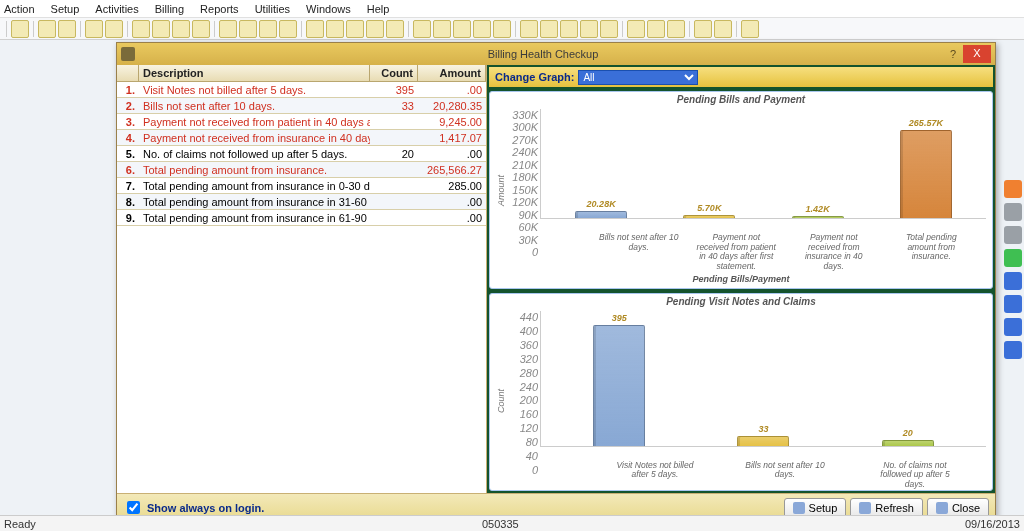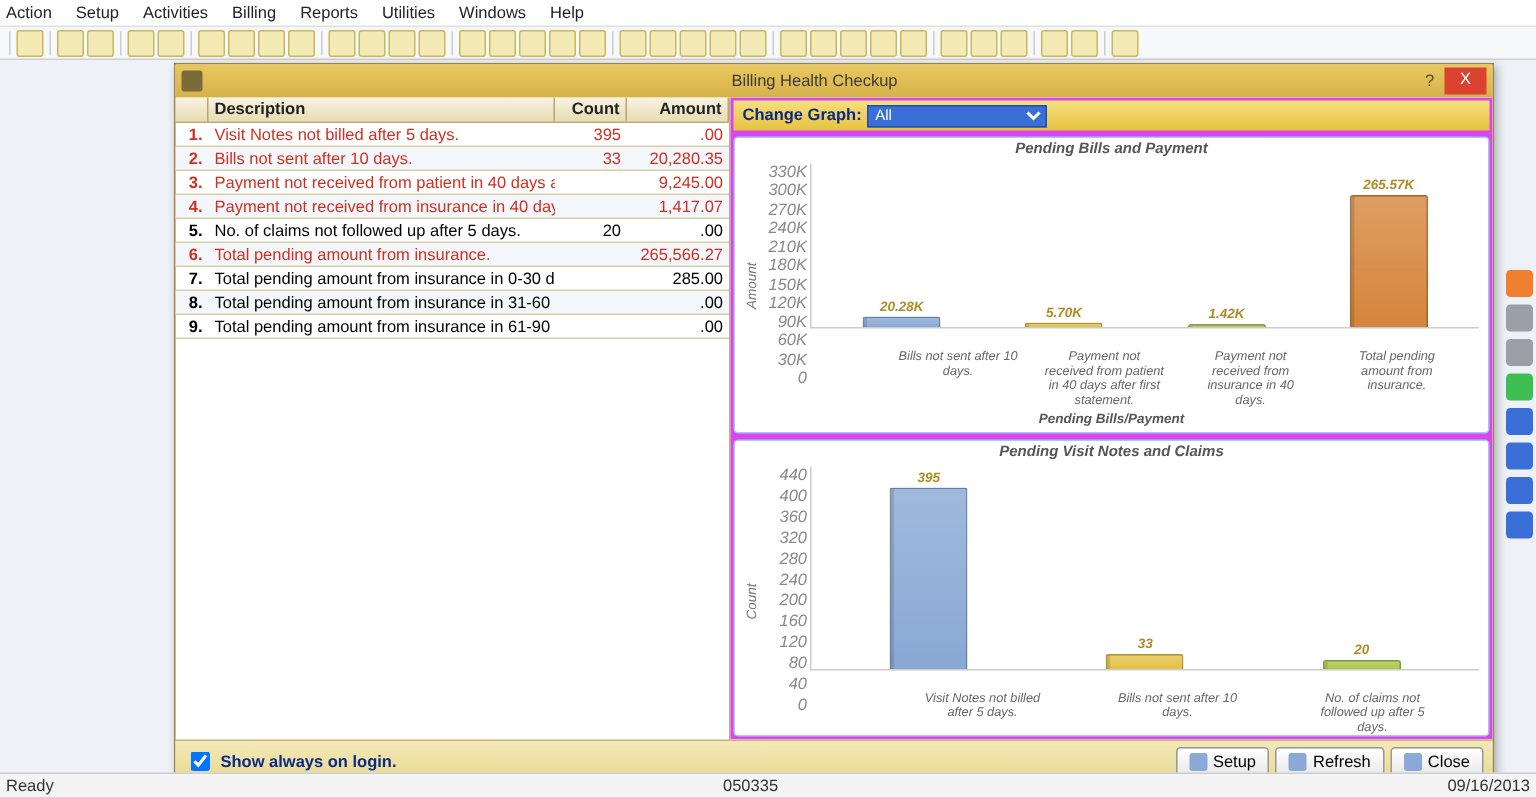--- a/index.html
+++ b/index.html
@@ -24,21 +24,21 @@
 
 .dlg { position: absolute; left: 116px; top: 42px; width: 880px; height: 480px; border: 1px solid #9a804a; background: #fff; box-shadow: 2px 2px 6px rgba(0,0,0,.3); display: flex; flex-direction: column; }
 .dlg-title { height: 22px; background: linear-gradient(#e9c95f,#d6b14a); display: flex; align-items: center; padding: 0 4px; }
 .dlg-title .ic { width: 14px; height: 14px; background: #7a6b3a; border-radius: 2px; margin-right: 8px; }
 .dlg-title .t { flex: 1; text-align: center; color: #3b3b3b; font-weight: 400; }
 .dlg-title .help { width: 20px; text-align: center; color: #5c4a1e; cursor: pointer; }
 .dlg-title .close { width: 28px; height: 18px; background: #d9432f; color: #fff; text-align: center; line-height: 16px; }
 
 .dlg-body { flex: 1; display: flex; overflow: hidden; }
 .dlg-left { width: 370px; border-right: 1px solid #c9b074; display: flex; flex-direction: column; }
-.dlg-right { flex: 1; background: #d946ef; display: flex; flex-direction: column; padding: 2px; gap: 4px; }
+.dlg-right { flex: 1; background: #14532d; display: flex; flex-direction: column; padding: 2px; gap: 4px; }
 
 
 .grid { flex: 0 0 auto; }
 .g-head { display: flex; background: linear-gradient(#f8f3e2,#e8dcb3); border-bottom: 1px solid #b9a66f; }
 .g-head div { padding: 2px 4px; border-right: 1px solid #b9a66f; font-weight: bold; color: #222; }
 .col-n { width: 22px; }
 .col-d { flex: 1; }
 .col-c { width: 48px; text-align: right; }
 .col-a { width: 68px; text-align: right; }
 .g-row { display: flex; border-bottom: 1px solid #d8cfa9; height: 16px; align-items: center; }

